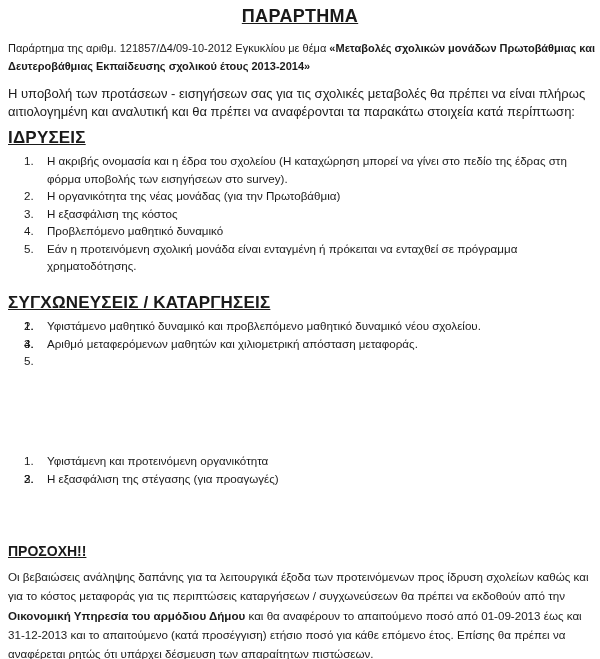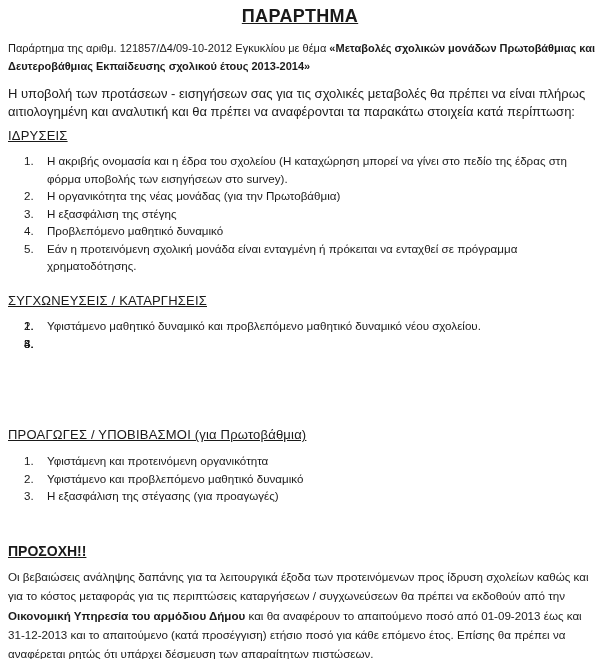--- a/index.html
+++ b/index.html
@@ -19,21 +19,21 @@
       position: absolute; top: 39px; left: 8px; width: 590px;
       font-size: 11px; line-height: 18px;
     }
     .intro b { font-weight: bold; }
     .para {
       position: absolute; left: 8px; width: 590px;
       font-size: 13px; line-height: 18px;
     }
     .h2 {
       position: absolute; left: 8px;
-      font-size: 13px; text-decoration: underline; font-weight: normal;
+      font-size: 17px; text-decoration: underline; font-weight: bold;
       letter-spacing: 0.2px;
     }
     .h3 {
       position: absolute; left: 8px;
       font-size: 14px; font-weight: bold; text-decoration: underline;
     }
     ol.list {
       position: absolute; left: 0; margin: 0; padding: 0; list-style: none;
       font-size: 11.6px; line-height: 17.5px; width: 590px;
     }
@@ -55,38 +55,37 @@
   <div class="intro">
     <span>Παράρτημα της αριθμ. 121857/Δ4/09-10-2012  Εγκυκλίου με θέμα </span><b>«Μεταβολές σχολικών μονάδων Πρωτοβάθμιας και Δευτεροβάθμιας Εκπαίδευσης σχολικού έτους 2013-2014»</b>
   </div>
 
   <div class="para" style="top:85px;">Η υποβολή των προτάσεων  - εισηγήσεων σας για τις σχολικές μεταβολές  θα πρέπει να είναι πλήρως αιτιολογημένη και αναλυτική και θα πρέπει να αναφέρονται τα παρακάτω στοιχεία κατά περίπτωση:</div>
 
   <div class="h2" style="top:128px;">ΙΔΡΥΣΕΙΣ</div>
   <ol class="list" style="top:152px;">
     <li><span class="num">1.</span><span>Η ακριβής ονομασία και η έδρα του σχολείου (Η καταχώρηση μπορεί να γίνει στο πεδίο της έδρας στη φόρμα υποβολής των εισηγήσεων στο survey).</span></li>
     <li><span class="num">2.</span><span>Η οργανικότητα της νέας μονάδας (για την Πρωτοβάθμια)</span></li>
-    <li><span class="num">3.</span><span>Η εξασφάλιση της στέγης</span></li>
+    <li><span class="num">3.</span><span>Η εξασφάλιση της κόστος</span></li>
     <li><span class="num">4.</span><span>Προβλεπόμενο μαθητικό δυναμικό</span></li>
     <li><span class="num">5.</span><span>Εάν η προτεινόμενη σχολική μονάδα είναι ενταγμένη ή πρόκειται να ενταχθεί σε πρόγραμμα χρηματοδότησης.</span></li>
   </ol>
 
   <div class="h2" style="top:293px;">ΣΥΓΧΩΝΕΥΣΕΙΣ / ΚΑΤΑΡΓΗΣΕΙΣ</div>
   <ol class="list" style="top:317px;">
     <li><span class="num">1.</span></li>
     <li><span class="num">2.</span><span>Υφιστάμενο μαθητικό δυναμικό και προβλεπόμενο μαθητικό δυναμικό νέου σχολείου.</span></li>
     <li><span class="num">3.</span></li>
-    <li><span class="num">4.</span></li>
+    <li><span class="num">4.</span><span>Αριθμό μεταφερόμενων μαθητών και χιλιομετρική απόσταση μεταφοράς.</span></li>
     <li><span class="num">5.</span></li>
   </ol>
 
-  <div class="h2" style="top:427px;">ΠΡΟΑΓΩΓΕΣ / ΥΠΟΒΙΒΑΣΜΟΙ (για Πρωτοβάθμια)</div>
   <ol class="list" style="top:452px;">
     <li><span class="num">1.</span><span>Υφιστάμενη και προτεινόμενη οργανικότητα</span></li>
-    <li><span class="num">2.</span><span>Υφιστάμενο και προβλεπόμενο μαθητικό δυναμικό</span></li>
+    <li><span class="num">2.</span></li>
     <li><span class="num">3.</span><span>Η εξασφάλιση της στέγασης (για προαγωγές)</span></li>
   </ol>
 
   <div class="h3" style="top:543px;">ΠΡΟΣΟΧΗ!!</div>
   <div class="attn">
     <span>Οι βεβαιώσεις ανάληψης δαπάνης για τα λειτουργικά έξοδα των προτεινόμενων προς ίδρυση σχολείων καθώς και για το κόστος μεταφοράς για τις περιπτώσεις καταργήσεων / συγχωνεύσεων θα πρέπει να εκδοθούν  από την </span><span class="ul-bold">Οικονομική Υπηρεσία του αρμόδιου Δήμου </span><span>και θα αναφέρουν  το απαιτούμενο ποσό από 01-09-2013 έως και 31-12-2013 και το απαιτούμενο (κατά προσέγγιση) ετήσιο  ποσό για κάθε επόμενο έτος. Επίσης θα πρέπει να αναφέρεται ρητώς ότι υπάρχει δέσμευση των απαραίτητων πιστώσεων.</span>
   </div>
 
 </div>
 

